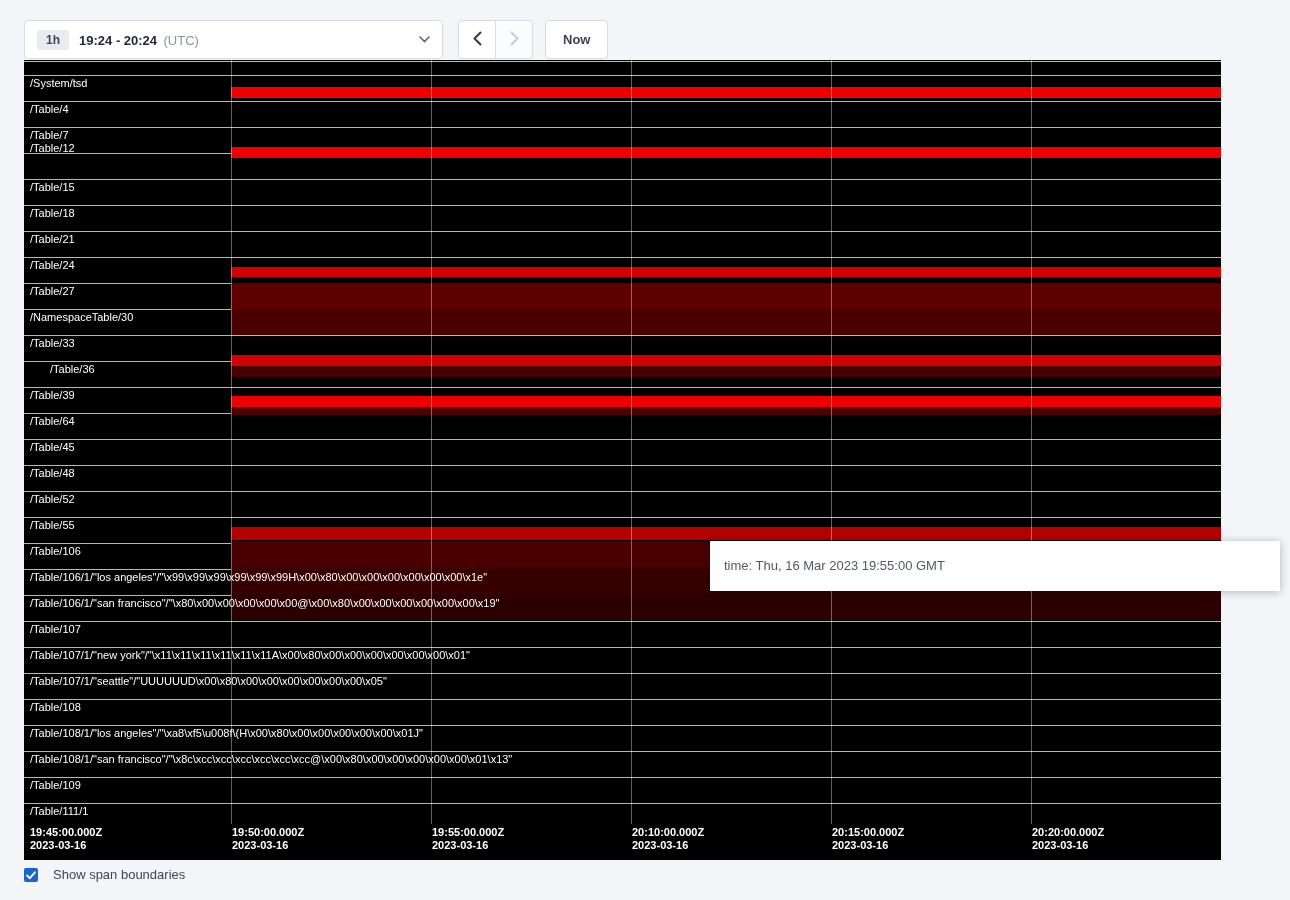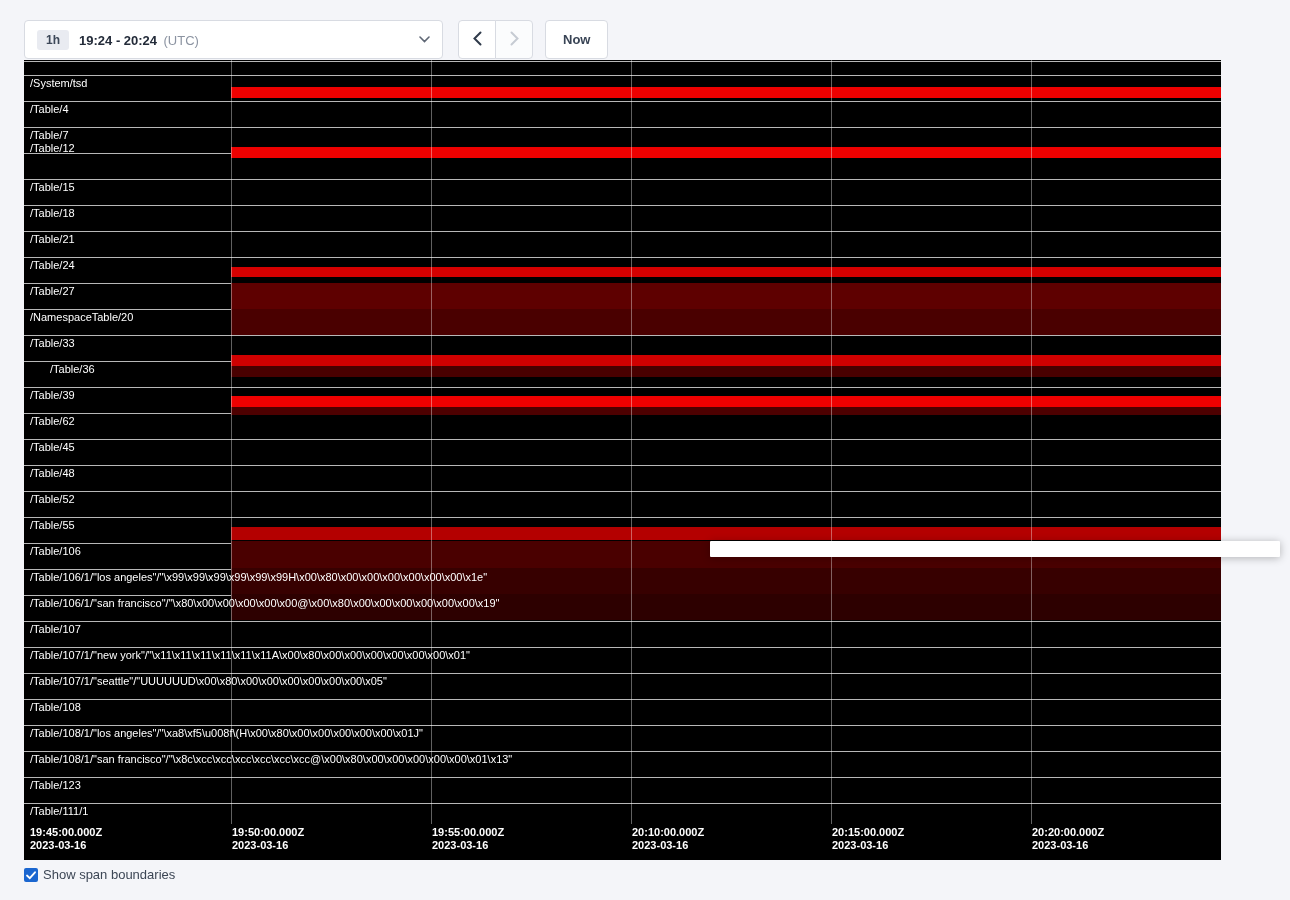--- a/index.html
+++ b/index.html
@@ -61,21 +61,21 @@
     position:absolute; left:710px; top:541px; width:570px; box-sizing:border-box;
     background:#fff; border-radius:1px; box-shadow:0 1px 8px rgba(0,0,0,0.28);
     padding:8px 14px; z-index:20;
   }
   .kv-tooltip .line {
     font-size:13px; color:#4e5a6a; line-height:34px; white-space:nowrap; overflow:hidden;
   }
 
   
   .footer-row {
-    position:absolute; left:24px; top:867px; display:flex; align-items:center; gap:5px;
+    position:absolute; left:24px; top:867px; display:flex; align-items:center; gap:15px;
   }
   .checkbox {
     width:14px; height:14px; background:#1a66d0; border-radius:2px;
     display:flex; align-items:center; justify-content:center; cursor:pointer; flex:0 0 auto;
   }
   .footer-label { font-size:13px; color:#3c4655; }
 </style>
 </head>
 <body>
 
@@ -138,29 +138,29 @@
     <div class="row-label" style="top: 121px;">/Table/15</div>
     <div class="hline" style="top: 145px;"></div>
     <div class="row-label" style="top: 147px;">/Table/18</div>
     <div class="hline" style="top: 171px;"></div>
     <div class="row-label" style="top: 173px;">/Table/21</div>
     <div class="hline" style="top: 197px;"></div>
     <div class="row-label" style="top: 199px;">/Table/24</div>
     <div class="hline" style="top: 223px;"></div>
     <div class="row-label" style="top: 225px;">/Table/27</div>
     <div class="hline" style="top: 249px;"></div>
-    <div class="row-label" style="top: 251px;">/NamespaceTable/20</div>
+    <div class="row-label" style="top: 251px;">/NamespaceTable/30</div>
     <div class="hline" style="top: 275px;"></div>
     <div class="row-label" style="top: 277px;">/Table/33</div>
     <div class="hline" style="top: 301px;"></div>
     <div class="row-label" style="top: 303px; margin-left: 20px;">/Table/36</div>
     <div class="hline" style="top: 327px;"></div>
     <div class="row-label" style="top: 329px;">/Table/39</div>
     <div class="hline" style="top: 353px;"></div>
-    <div class="row-label" style="top: 355px;">/Table/62</div>
+    <div class="row-label" style="top: 355px;">/Table/64</div>
     <div class="hline" style="top: 379px;"></div>
     <div class="row-label" style="top: 381px;">/Table/45</div>
     <div class="hline" style="top: 405px;"></div>
     <div class="row-label" style="top: 407px;">/Table/48</div>
     <div class="hline" style="top: 431px;"></div>
     <div class="row-label" style="top: 433px;">/Table/52</div>
     <div class="hline" style="top: 457px;"></div>
     <div class="row-label" style="top: 459px;">/Table/55</div>
     <div class="hline" style="top: 483px;"></div>
     <div class="row-label" style="top: 485px;">/Table/106</div>
@@ -174,21 +174,21 @@
     <div class="row-label" style="top: 589px;">/Table/107/1/"new york"/"\x11\x11\x11\x11\x11\x11A\x00\x80\x00\x00\x00\x00\x00\x00\x01"</div>
     <div class="hline" style="top: 613px;"></div>
     <div class="row-label" style="top: 615px;">/Table/107/1/"seattle"/"UUUUUUD\x00\x80\x00\x00\x00\x00\x00\x00\x05"</div>
     <div class="hline" style="top: 639px;"></div>
     <div class="row-label" style="top: 641px;">/Table/108</div>
     <div class="hline" style="top: 665px;"></div>
     <div class="row-label" style="top: 667px;">/Table/108/1/"los angeles"/"\xa8\xf5\u008f\(H\x00\x80\x00\x00\x00\x00\x00\x01J"</div>
     <div class="hline" style="top: 691px;"></div>
     <div class="row-label" style="top: 693px;">/Table/108/1/"san francisco"/"\x8c\xcc\xcc\xcc\xcc\xcc\xcc@\x00\x80\x00\x00\x00\x00\x00\x01\x13"</div>
     <div class="hline" style="top: 717px;"></div>
-    <div class="row-label" style="top: 719px;">/Table/123</div>
+    <div class="row-label" style="top: 719px;">/Table/109</div>
     <div class="hline" style="top: 743px;"></div>
     <div class="row-label" style="top: 745px;">/Table/111/1</div>
     <div class="vline" style="left: 207px;"></div>
     <div class="vline" style="left: 407px;"></div>
     <div class="vline" style="left: 607px;"></div>
     <div class="vline" style="left: 807px;"></div>
     <div class="vline" style="left: 1007px;"></div>
     <div class="x-tick" style="left: 6px;">
       <div>19:45:00.000Z</div>
       <div>2023-03-16</div>
@@ -209,20 +209,21 @@
       <div>20:15:00.000Z</div>
       <div>2023-03-16</div>
     </div>
     <div class="x-tick" style="left: 1008px;">
       <div>20:20:00.000Z</div>
       <div>2023-03-16</div>
     </div>
   </div>
 
 <div class="kv-tooltip">
+  <div class="line">time: Thu, 16 Mar 2023 19:55:00 GMT</div>
 </div>
 
 <div class="footer-row">
   <span class="checkbox">
     <span>
       <svg width="10" height="9" viewBox="0 0 10 9">
           <path d="M1 4.5 L3.8 7.2 L9 1.3" stroke="#fff" stroke-width="1.8" fill="none" stroke-linecap="round"></path>
         </svg>
     </span>
   </span>

